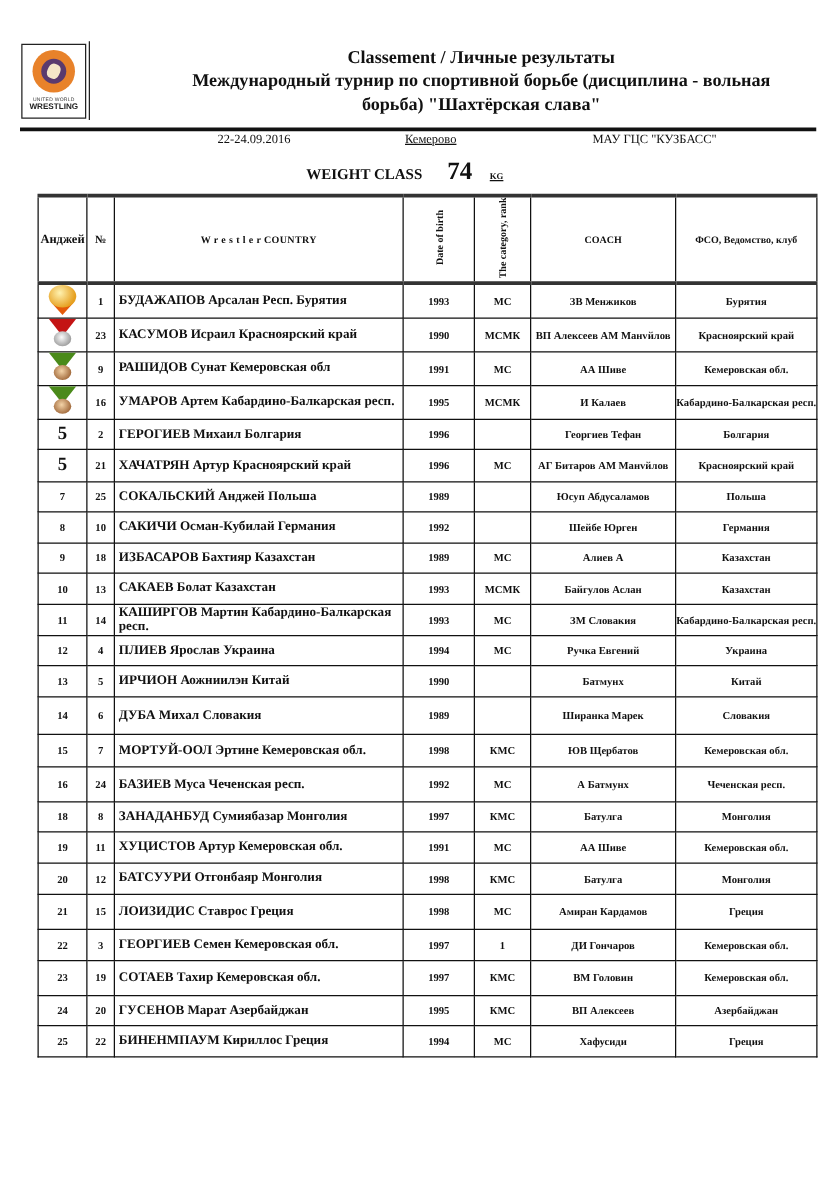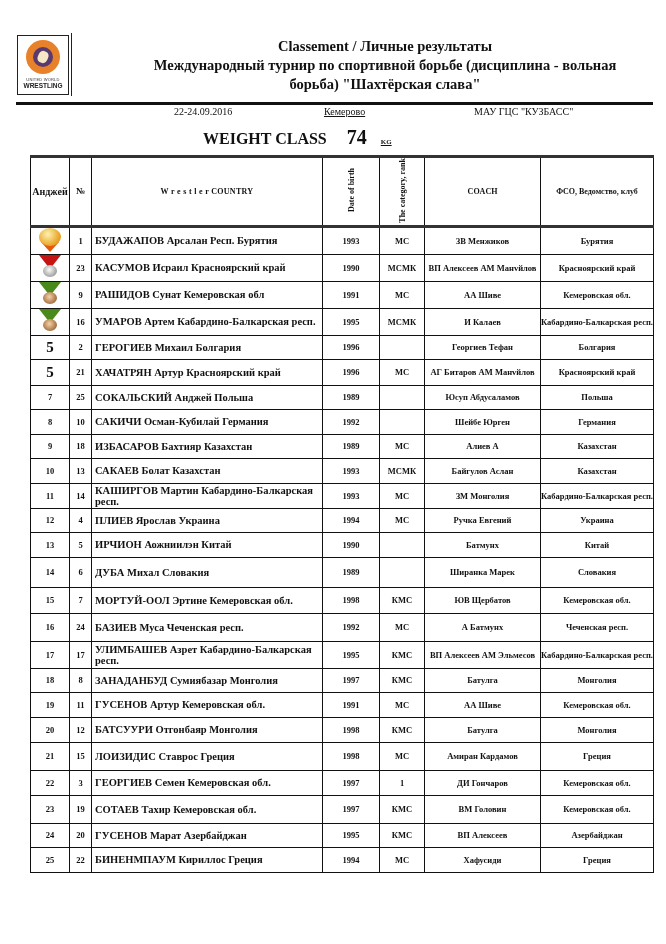--- a/index.html
+++ b/index.html
@@ -9,21 +9,21 @@
   .logo-circle { width: 34px; height: 34px; border-radius: 50%; background: #e8822a; display: flex; align-items: center; justify-content: center; }
   .logo-inner { width: 20px; height: 20px; border-radius: 50%; background: #5a3a6e; position: relative; }
   .logo-inner::after { content: ""; position: absolute; left: 5px; top: 4px; width: 10px; height: 12px; border-radius: 40%; background: #f5e6c8; transform: rotate(25deg); }
   .logo-text1 { font-family: "Liberation Sans", sans-serif; font-size: 4px; margin-top: 3px; color: #333; letter-spacing: 0.2px; }
   .logo-text2 { font-family: "Liberation Sans", sans-serif; font-size: 6.5px; font-weight: bold; color: #222; }
   .title-block { position: absolute; left: 95px; top: 37px; width: 580px; text-align: center; font-weight: bold; font-size: 14.5px; line-height: 19px; }
   .title-block .t1 { font-size: 14.5px; }
   .hr-top { position: absolute; left: 16px; top: 102px; width: 637px; height: 3px; background: #111; }
   .meta { position: absolute; top: 106px; font-size: 10px; font-weight: normal; }
   .weight { position: absolute; top: 126px; left: 203px; font-weight: bold; display: flex; align-items: baseline; }
-  .weight .lbl { font-size: 16px; }
+  .weight .lbl { font-size: 12px; margin-left: 42px; }
   .weight .val { font-size: 20px; margin-left: 20px; }
   .weight .unit { font-size: 7px; margin-left: 14px; text-decoration: underline; }
   .tbl { position: absolute; left: 30px; top: 155px; width: 623px; border-collapse: collapse; table-layout: fixed; }
   .tbl td, .tbl th { border: 1px solid #111; text-align: center; vertical-align: middle; font-weight: bold; padding: 0; overflow: hidden; }
   .tbl thead tr { height: 57px; }
   .tbl thead th { border-top: 3px solid #333; border-bottom: 3px solid #333; font-size: 8px; }
   .tbl th.h-place { font-size: 10px; }
   .tbl th.h-num { font-size: 9px; }
   .tbl th.h-wrestler { font-size: 8px; letter-spacing: 0.3px; }
   .vert { writing-mode: vertical-rl; transform: rotate(180deg); font-size: 8px; line-height: 9px; display: inline-block; }
@@ -184,21 +184,21 @@
         <td class="c-cat">МСМК</td>
         <td class="c-coach">Байгулов Аслан</td>
         <td class="c-region">Казахстан</td>
       </tr>
       <tr style="height: 25px;">
         <td class="c-place">11</td>
         <td class="c-num">14</td>
         <td class="c-wrestler">КАШИРГОВ Мартин Кабардино-Балкарская респ.</td>
         <td class="c-dob">1993</td>
         <td class="c-cat">МС</td>
-        <td class="c-coach">ЗМ Монголия</td>
+        <td class="c-coach">ЗМ Словакия</td>
         <td class="c-region">Кабардино-Балкарская респ.</td>
       </tr>
       <tr style="height: 24px;">
         <td class="c-place">12</td>
         <td class="c-num">4</td>
         <td class="c-wrestler">ПЛИЕВ Ярослав Украина</td>
         <td class="c-dob">1994</td>
         <td class="c-cat">МС</td>
         <td class="c-coach">Ручка Евгений</td>
         <td class="c-region">Украина</td>
@@ -232,42 +232,33 @@
       </tr>
       <tr style="height: 28px;">
         <td class="c-place">16</td>
         <td class="c-num">24</td>
         <td class="c-wrestler">БАЗИЕВ Муса Чеченская респ.</td>
         <td class="c-dob">1992</td>
         <td class="c-cat">МС</td>
         <td class="c-coach">А Батмунх</td>
         <td class="c-region">Чеченская респ.</td>
       </tr>
-      <tr style="height: 27px;">
-        <td class="c-place">17</td>
-        <td class="c-num">17</td>
-        <td class="c-wrestler">УЛИМБАШЕВ Азрет Кабардино-Балкарская респ.</td>
-        <td class="c-dob">1995</td>
-        <td class="c-cat">КМС</td>
-        <td class="c-coach">ВП Алексеев АМ Эльмесов</td>
-        <td class="c-region">Кабардино-Балкарская респ.</td>
-      </tr>
       <tr style="height: 24px;">
         <td class="c-place">18</td>
         <td class="c-num">8</td>
         <td class="c-wrestler">ЗАНАДАНБУД Сумиябазар Монголия</td>
         <td class="c-dob">1997</td>
         <td class="c-cat">КМС</td>
         <td class="c-coach">Батулга</td>
         <td class="c-region">Монголия</td>
       </tr>
       <tr style="height: 25px;">
         <td class="c-place">19</td>
         <td class="c-num">11</td>
-        <td class="c-wrestler">ГУСЕНОВ Артур Кемеровская обл.</td>
+        <td class="c-wrestler">ХУЦИСТОВ Артур Кемеровская обл.</td>
         <td class="c-dob">1991</td>
         <td class="c-cat">МС</td>
         <td class="c-coach">АА Шиве</td>
         <td class="c-region">Кемеровская обл.</td>
       </tr>
       <tr style="height: 25px;">
         <td class="c-place">20</td>
         <td class="c-num">12</td>
         <td class="c-wrestler">БАТСУУРИ Отгонбаяр Монголия</td>
         <td class="c-dob">1998</td>

